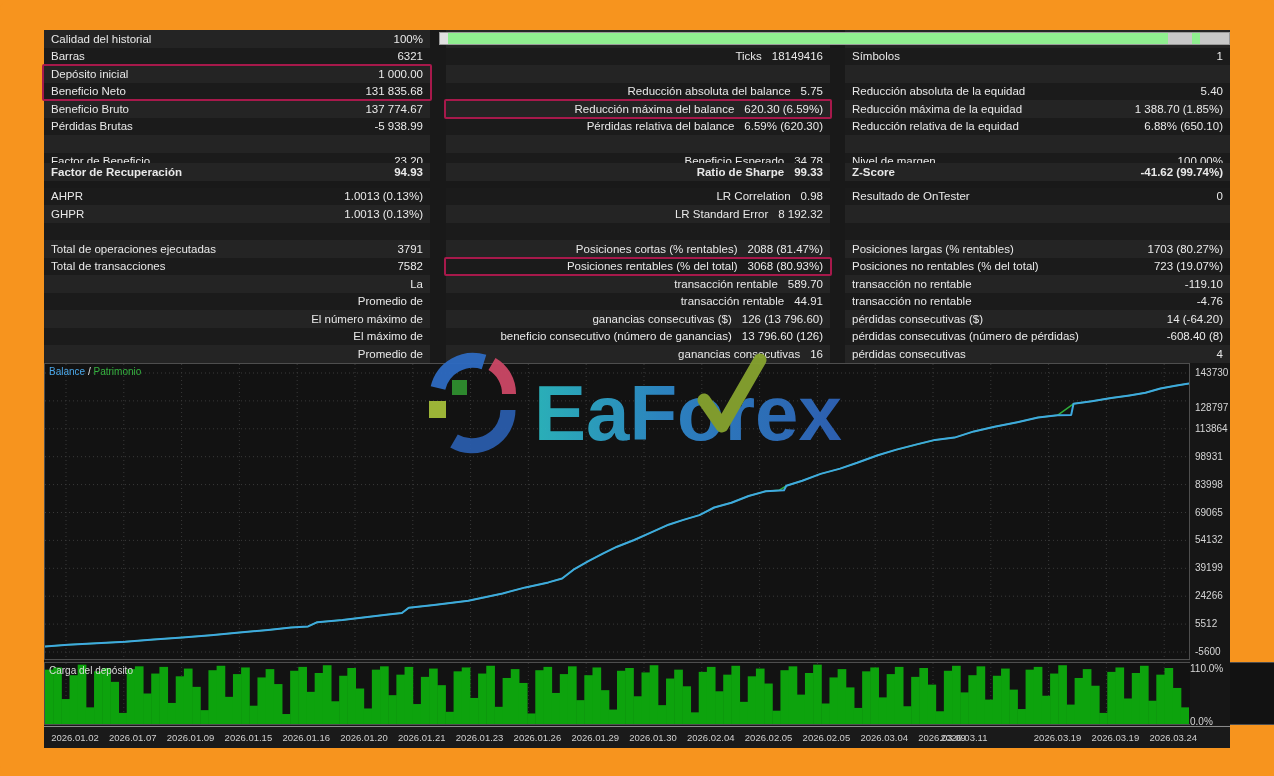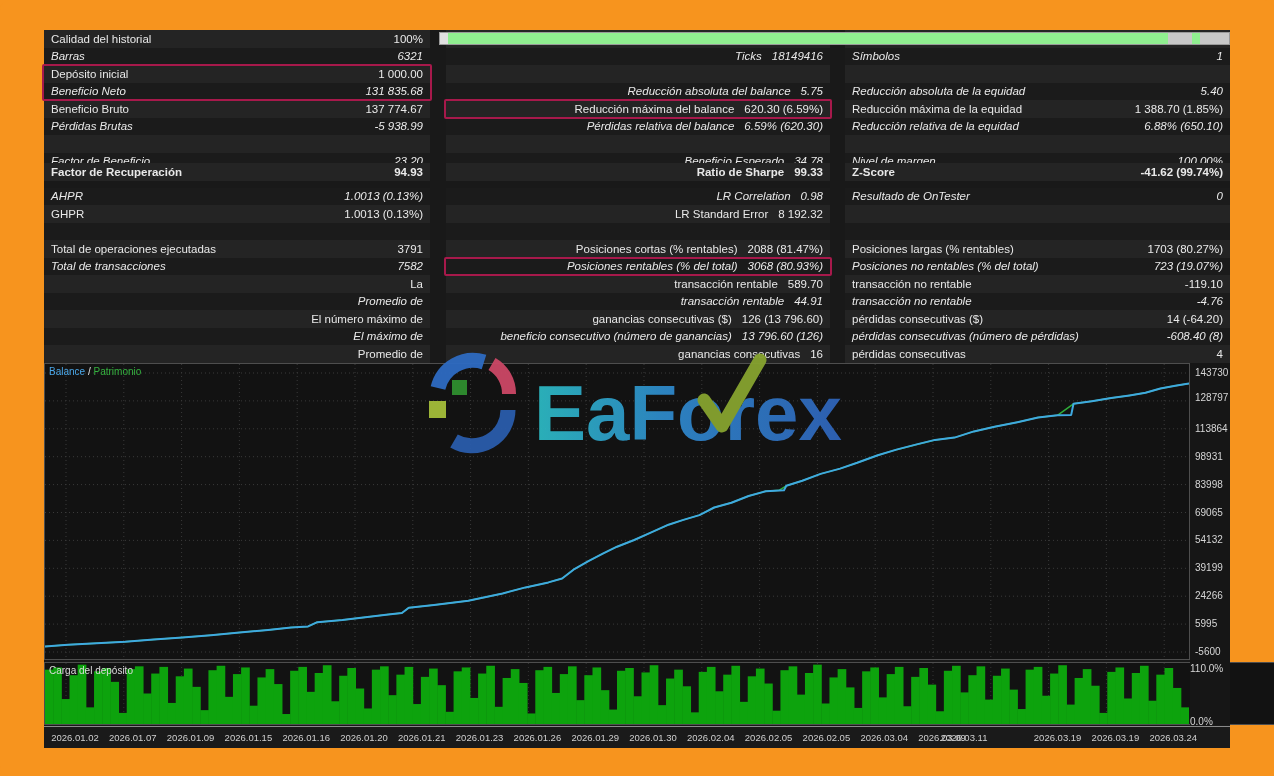--- a/index.html
+++ b/index.html
@@ -8,21 +8,21 @@
   #panel{position:absolute;left:44px;top:30px;width:1186px;height:718px;background:#191919;color:#e4e4e4;}
   
   #stats{position:absolute;left:0;top:0;width:1186px;height:333px;font-size:11.5px;}
   .srow{position:absolute;left:0;width:1186px;height:17.5px;}
   .cell{position:absolute;top:0;height:17.5px;display:flex;align-items:center;justify-content:space-between;
     padding:0 7px;box-sizing:border-box;white-space:nowrap;overflow:hidden;}
   .c1{left:0;width:386px;}
   .c2{left:402px;width:384px;justify-content:flex-end;}
   .c3{left:801px;width:385px;}
   .odd .cell{background:#242424;}
-  .even .cell{background:#1b1b1b;font-style:italic;}
+  .even .cell{background:#1b1b1b;}
   .lbl{color:#e8e8e8;}
   .val{color:#eaeaea;margin-left:10px;}
   .cell.ra{justify-content:flex-end;}
   .hlbox{position:absolute;border:2px solid #a7194b;border-radius:2px;box-sizing:border-box;z-index:3;pointer-events:none;}
   #pbar{position:absolute;z-index:2;left:395px;top:2px;width:791px;height:13px;border:1px solid #9a9a9a;
     box-sizing:border-box;display:flex;background:#2a2a2a;}
   #pbar .seg{height:100%;}
   
   #chart-region{position:absolute;left:0;top:333px;width:1186px;height:385px;}
   #mainplot{position:absolute;left:0;top:0;width:1146px;height:297px;background:#121212;
@@ -491,29 +491,29 @@
             <rect x="1111.31" y="11.65" width="8.67" height="49.35" fill="#0da30d"></rect>
             <rect x="1119.49" y="4.99" width="8.67" height="56.01" fill="#0da30d"></rect>
             <rect x="1127.66" y="24.95" width="8.67" height="36.05" fill="#0da30d"></rect>
             <rect x="1135.83" y="44.36" width="8.67" height="16.64" fill="#0da30d"></rect>
           </svg>
       </div>
       <div id="yaxis">
         <div class="subtick" style="top:300px;">110.0%</div>
         <div class="subtick" style="top:353px;">0.0%</div>
       <div class="ytick" style="top: 4px;">143730</div>
-          <div class="ytick" style="top: 29px; text-align: center;">128797</div>
+          <div class="ytick" style="top: 39px; text-align: center;">128797</div>
           <div class="ytick" style="top: 59.8px;">113864</div>
           <div class="ytick" style="top: 87.7px;">98931</div>
           <div class="ytick" style="top: 115.6px;">83998</div>
           <div class="ytick" style="top: 143.5px;">69065</div>
           <div class="ytick" style="top: 171.4px;">54132</div>
           <div class="ytick" style="top: 199.3px;">39199</div>
           <div class="ytick" style="top: 227.2px;">24266</div>
-          <div class="ytick" style="top: 255.1px;">5995</div>
+          <div class="ytick" style="top: 255.1px;">5512</div>
           <div class="ytick" style="top: 283px;">-5600</div>
         </div>
       <div id="xstrip">
           <div class="xtick" style="left: 31px;">2026.01.02</div>
           <div class="xtick" style="left: 88.8px;">2026.01.07</div>
           <div class="xtick" style="left: 146.6px;">2026.01.09</div>
           <div class="xtick" style="left: 204.4px;">2026.01.15</div>
           <div class="xtick" style="left: 262.2px;">2026.01.16</div>
           <div class="xtick" style="left: 320px;">2026.01.20</div>
           <div class="xtick" style="left: 377.8px;">2026.01.21</div>

